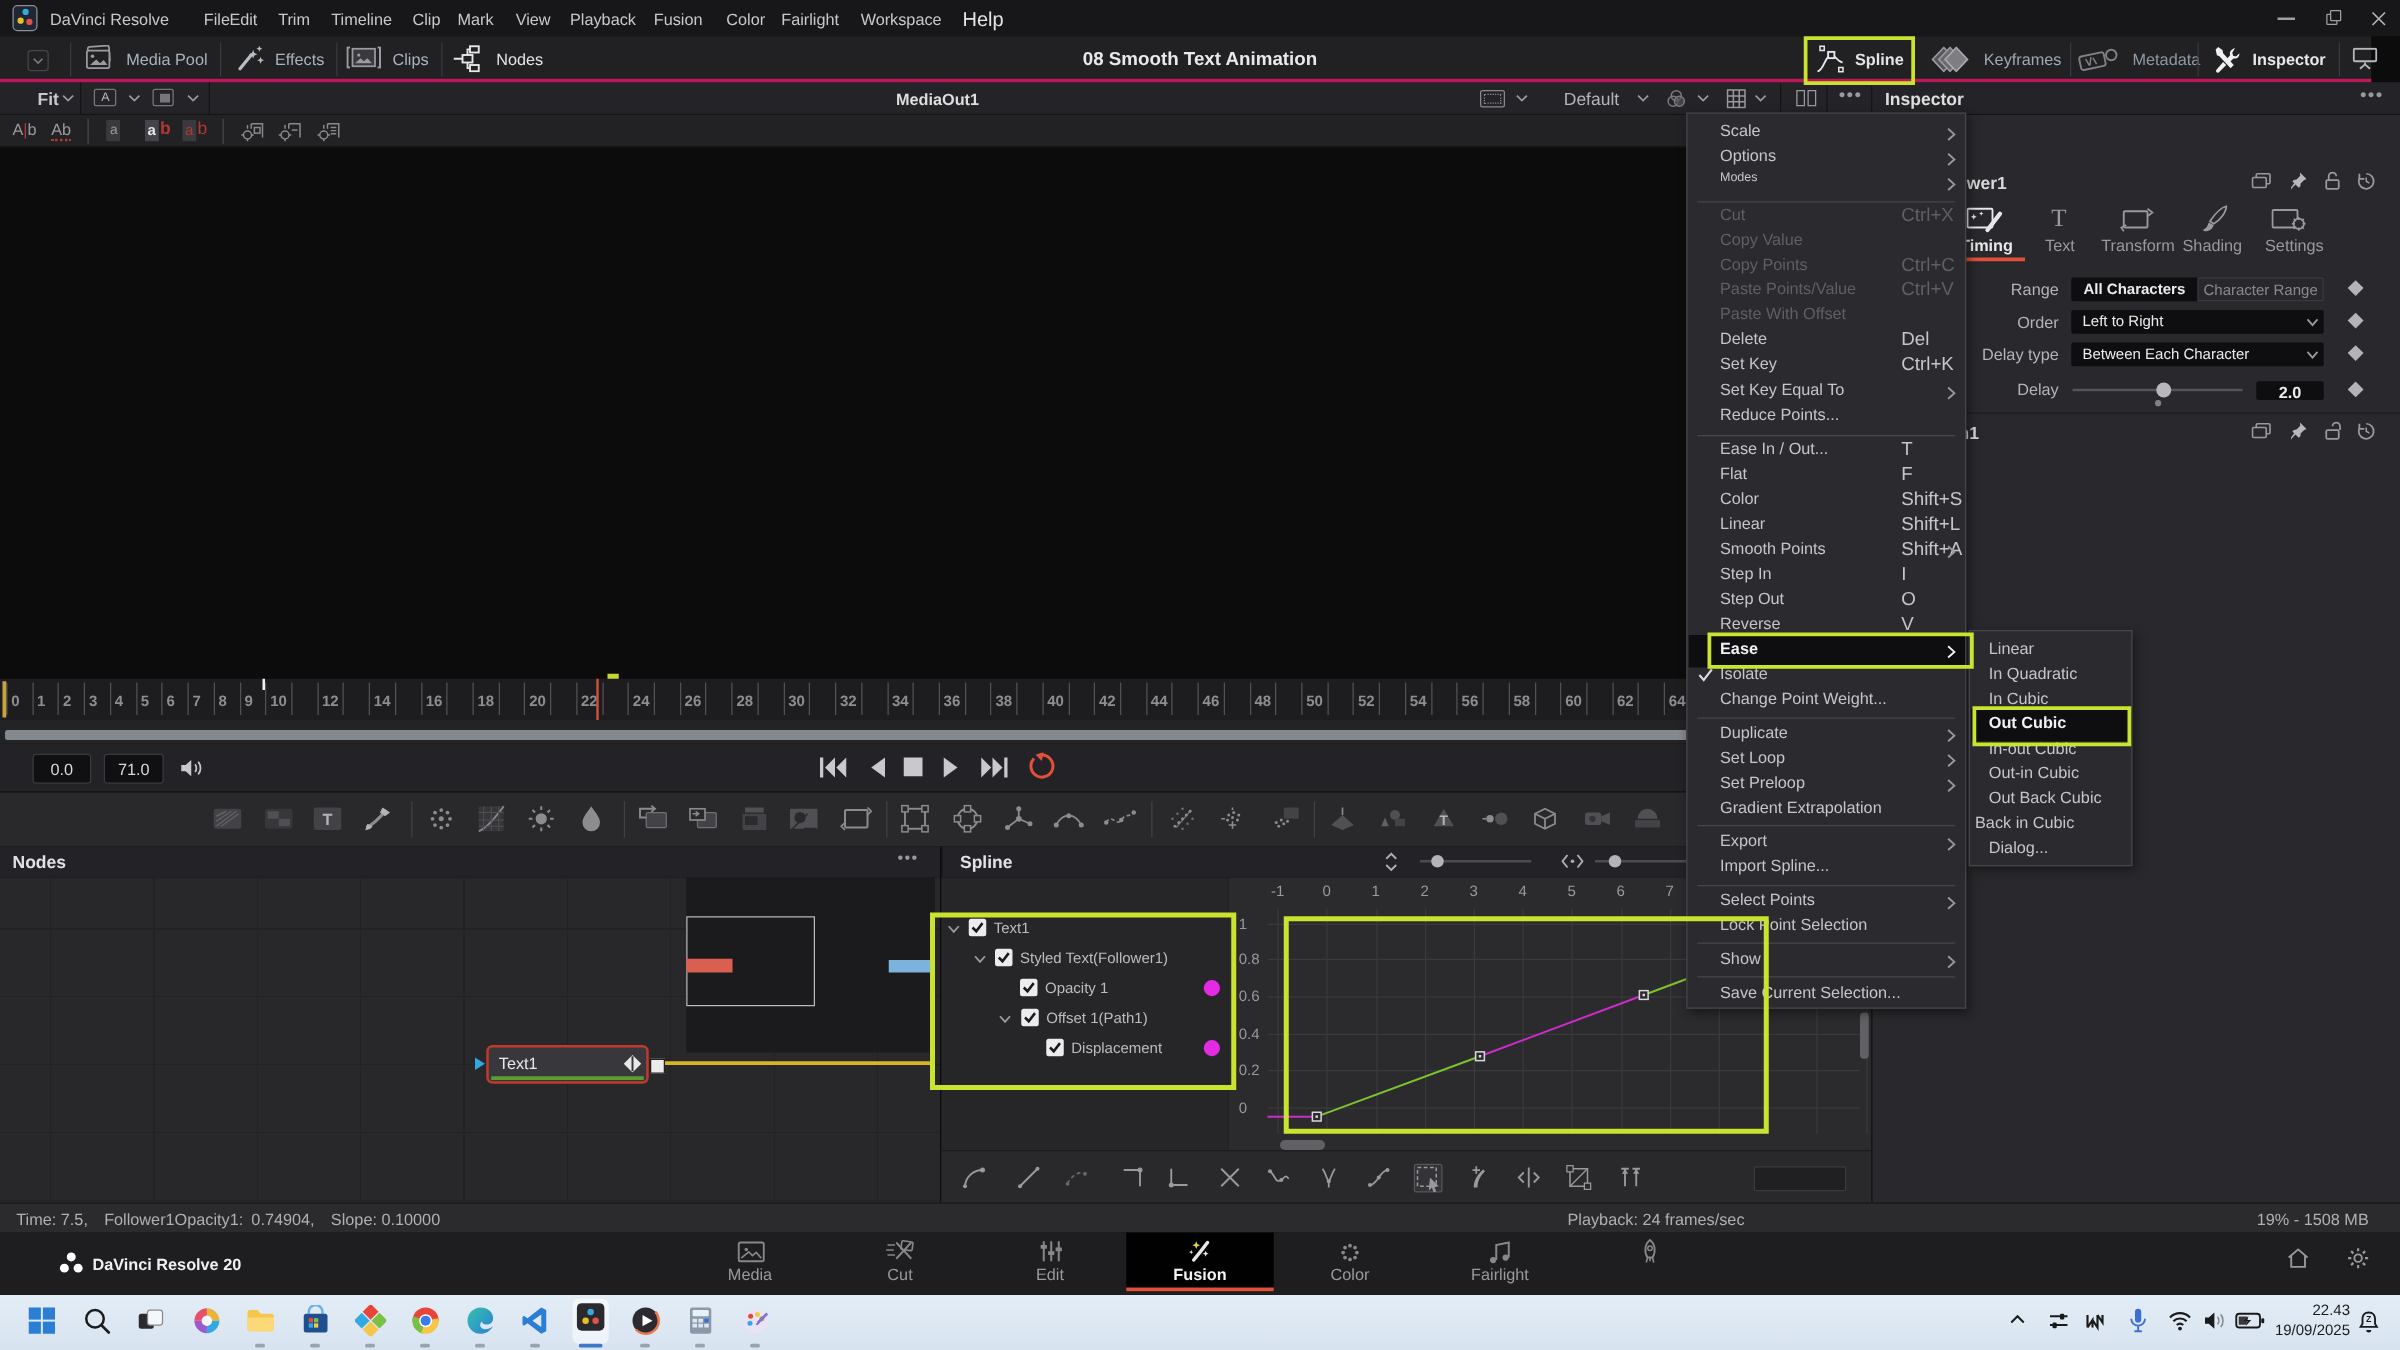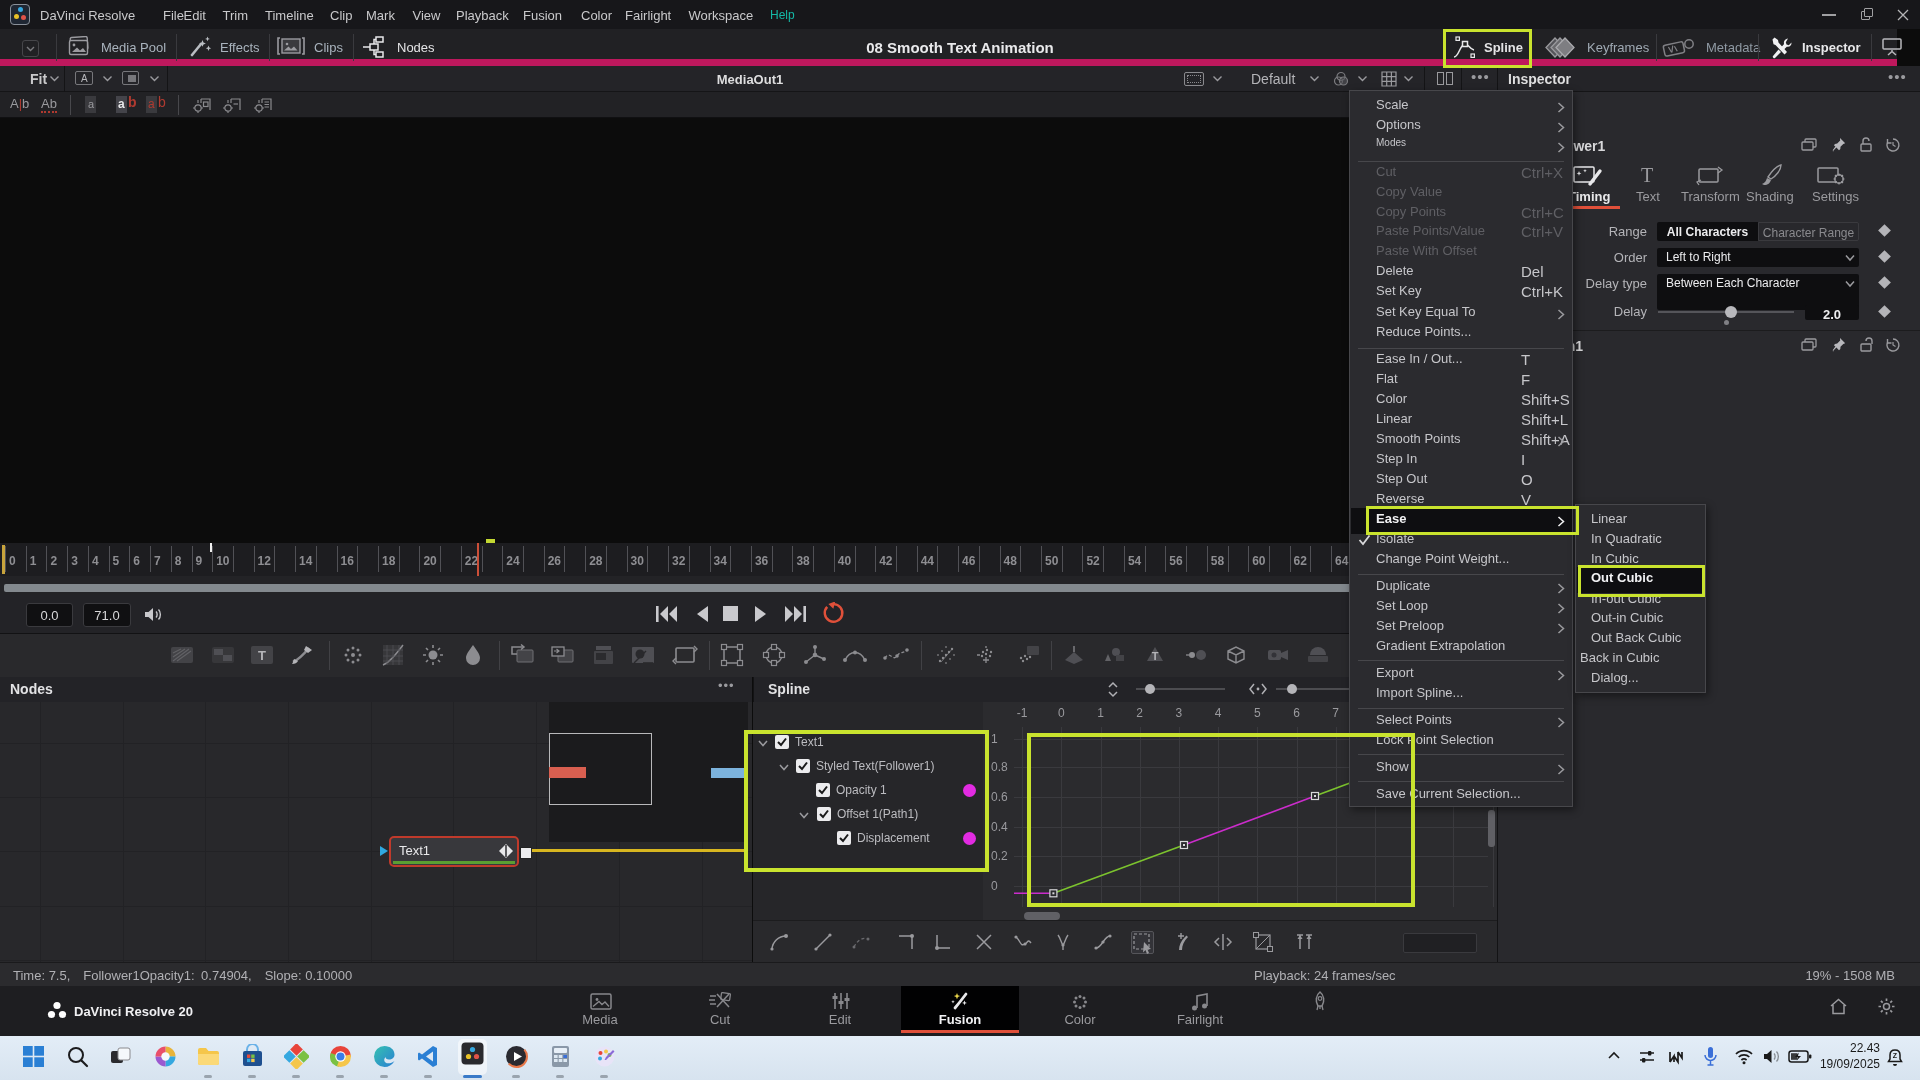--- a/index.html
+++ b/index.html
@@ -26,30 +26,30 @@
       <div class="txt" style="left:222.5px;top:8px;font-size:13px;color:#c9c9cb;">Trim</div>
       <div class="txt" style="left:265px;top:8px;font-size:13px;color:#c9c9cb;">Timeline</div>
       <div class="txt" style="left:330px;top:8px;font-size:13px;color:#c9c9cb;">Clip</div>
       <div class="txt" style="left:366px;top:8px;font-size:13px;color:#c9c9cb;">Mark</div>
       <div class="txt" style="left:412.5px;top:8px;font-size:13px;color:#c9c9cb;">View</div>
       <div class="txt" style="left:456px;top:8px;font-size:13px;color:#c9c9cb;">Playback</div>
       <div class="txt" style="left:523px;top:8px;font-size:13px;color:#c9c9cb;">Fusion</div>
       <div class="txt" style="left:581px;top:8px;font-size:13px;color:#c9c9cb;">Color</div>
       <div class="txt" style="left:625px;top:8px;font-size:13px;color:#c9c9cb;">Fairlight</div>
       <div class="txt" style="left:688.5px;top:8px;font-size:13px;color:#c9c9cb;">Workspace</div>
-      <div class="txt" style="left:770px;top:8px;font-size:12px;color:#14b8a6;">Help</div>
+      <div class="txt" style="left:770px;top:8px;font-size:16px;color:#e5e5e5;">Help</div>
   <div class="abs" style="left:1822px;top:14px;width:14px;height:1.5px;background:#a0a0a2;"></div>
   <div class="abs" style="left:1861px;top:11px;width:9px;height:9px;border:1.2px solid #a0a0a2;border-radius:1px;"></div>
   <div class="abs" style="left:1864px;top:8px;width:9px;height:9px;border:1.2px solid #a0a0a2;border-radius:1px;background:#17171a;"></div>
   <svg class="abs" style="left:1897px;top:9px;" width="12" height="12" viewBox="0 0 12 12">
         <path d="M1 1 L11 11 M11 1 L1 11" stroke="#b5b5b7" stroke-width="1.3"></path>
       </svg>
 </div>
 
-<div class="abs" id="toolbar2" style="left:0;top:29px;width:1897px;height:37px;background:#212124;border-bottom:7px solid #be185d;">
+<div class="abs" id="toolbar2" style="left:0;top:29px;width:1897px;height:37px;background:#212124;border-bottom:3px solid #be185d;">
 
   <div class="abs" style="left:22px;top:11px;width:17px;height:17px;border:1px solid #46464a;border-radius:3px;">
     <svg width="15" height="15" viewBox="0 0 15 15">
           <path d="M4 6 L7.5 9.5 L11 6" stroke="#7a7a7e" stroke-width="1.4" fill="none"></path>
         </svg>
   </div>
   <div class="abs" style="left:56px;top:5px;width:1px;height:27px;background:#3a3a3e;top:5px;"></div>
 
   <svg class="abs" style="left:67px;top:7px;" width="23" height="20" viewBox="0 0 23 20">
     <rect x="3.5" y="1" width="17" height="13" rx="1.5" fill="none" stroke="#9b9ba0" stroke-width="1.4" transform="rotate(-4 12 7)"></rect>
@@ -855,21 +855,21 @@
     <div class="abs" style="left:382px;top:10px;width:9px;height:9px;background:#b4b4b8;transform:rotate(45deg);"></div>
     <div class="txt" style="left:149px;top:34px;font-size:13px;color:#b4b4b8;width:0;direction:rtl;">Order</div>
     <div class="abs" style="left:159px;top:32px;width:202px;height:19px;background:#0e0e10;border-radius:2px;">
       <span class="txt" style="left:9px;top:2px;font-size:12px;color:#ececee;">Left to Right</span>
       <svg class="abs" style="left:187px;top:6px;" width="12" height="8" viewBox="0 0 12 8">
             <path d="M2 1.5 L6 6 L10 1.5" stroke="#9a9a9e" stroke-width="1.5" fill="none"></path>
           </svg>
     </div>
     <div class="abs" style="left:382px;top:36px;width:9px;height:9px;background:#b4b4b8;transform:rotate(45deg);"></div>
     <div class="txt" style="left:149px;top:60px;font-size:13px;color:#b4b4b8;width:0;direction:rtl;">Delay type</div>
-    <div class="abs" style="left:159px;top:58px;width:202px;height:36px;background:#0e0e10;border-radius:2px;">
+    <div class="abs" style="left:159px;top:58px;width:202px;height:19px;background:#0e0e10;border-radius:2px;">
       <span class="txt" style="left:9px;top:2px;font-size:12px;color:#ececee;">Between Each Character</span>
       <svg class="abs" style="left:187px;top:6px;" width="12" height="8" viewBox="0 0 12 8">
             <path d="M2 1.5 L6 6 L10 1.5" stroke="#9a9a9e" stroke-width="1.5" fill="none"></path>
           </svg>
     </div>
     <div class="abs" style="left:382px;top:62px;width:9px;height:9px;background:#b4b4b8;transform:rotate(45deg);"></div>
     <div class="txt" style="left:149px;top:88px;font-size:13px;color:#b4b4b8;width:0;direction:rtl;">Delay</div>
     <div class="abs" style="left:160px;top:95px;width:136px;height:2px;background:#55555a;"></div>
     <div class="abs" style="left:227px;top:90px;width:12px;height:12px;border-radius:50%;background:#b8b8bc;"></div>
     <div class="abs" style="left:226px;top:104px;width:5px;height:5px;border-radius:50%;background:#808085;"></div>

